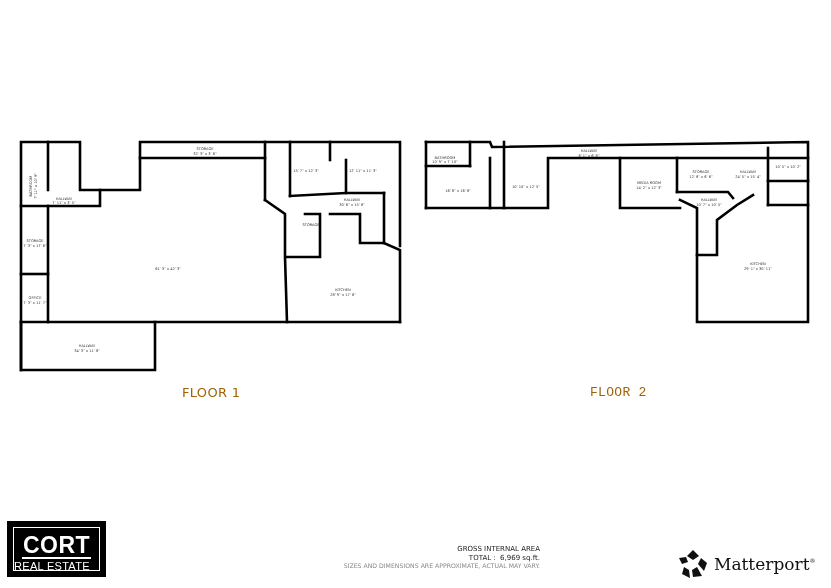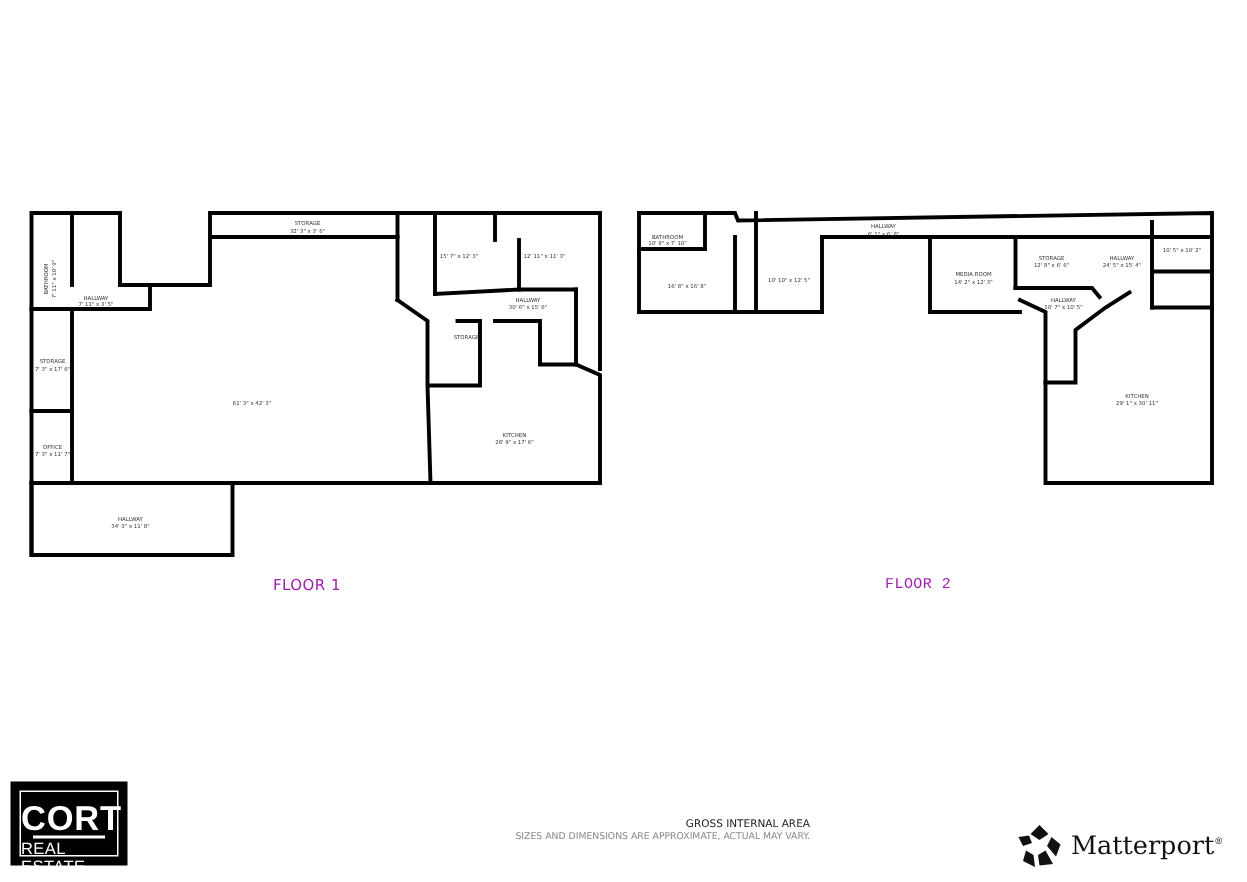--- a/index.html
+++ b/index.html
@@ -1,22 +1,22 @@
 <!DOCTYPE html>
 <html><head>
   <meta charset="utf-8">
   <style>
     html, body { margin: 0; padding: 0; background: #ffffff; }
     body { width: 831px; height: 588px; position: relative; overflow: hidden; font-family: "DejaVu Sans", sans-serif; color: #000; }
     svg.plan { position: absolute; left: 0; top: 0; }
     .room-label { font-family: "DejaVu Sans", sans-serif; font-size: 3.6px; fill: #333; text-anchor: middle; }
-    .floor-label { position: absolute; font-size: 10px; letter-spacing: 0.3px; color: #a21caf; }
+    .floor-label { position: absolute; font-size: 13px; letter-spacing: 0.3px; color: #a16207; }
     .gia { position: absolute; left: 290px; top: 545px; width: 250px; text-align: right; font-size: 7px; line-height: 8.5px; color: #222; }
     .gia .disclaimer { color: #888; font-size: 6.2px; }
-    .cort { position: absolute; left: 7px; top: 521px; width: 78px; height: 56px; background: #000; }
+    .cort { position: absolute; left: 7px; top: 521px; width: 99px; height: 56px; background: #000; }
     .cort-inner { position: absolute; left: 6px; top: 6px; right: 6px; bottom: 6px; border: 1.5px solid #fff; }
     .cort-word { position: absolute; left: 0; right: 0; top: 4px; text-align: center; color: #fff; font-family: "Liberation Sans", sans-serif; font-weight: bold; font-size: 23px; letter-spacing: 0.5px; }
     .cort-line { position: absolute; left: 8px; right: 8px; top: 29px; height: 2px; background: #fff; }
     .cort-sub { position: absolute; left: 0; right: 0; top: 32px; color: #fff; font-family: "Liberation Sans", sans-serif; font-size: 11px; letter-spacing: 0.3px; }
     .mp { position: absolute; left: 678px; top: 549px; height: 30px; display: flex; align-items: center; }
     .mp-text { font-family: "DejaVu Serif", serif; font-size: 17px; color: #111; margin-left: 6px; }
     .mp-reg { font-size: 6px; vertical-align: super; }
   </style>
 </head>
 <body>
@@ -106,20 +106,21 @@
     <text class="room-label" x="758" y="265">KITCHEN</text>
     <text class="room-label" x="758" y="270">29' 1" x 30' 11"</text>
   </g>
 </svg>
 
 <div class="floor-label" style="left:182px; top:385px;">FLOOR 1</div>
 <div class="floor-label" style="left:590px; top:385px;font-family:Liberation Mono, monospace;">FLOOR 2</div>
 
 <div class="gia">
   <div>GROSS INTERNAL AREA</div>
+  <div style="white-space:pre;">TOTAL :  6,969 sq.ft.</div>
   <div class="disclaimer">SIZES AND DIMENSIONS ARE APPROXIMATE, ACTUAL MAY VARY.</div>
 </div>
 
 <div class="cort">
   <div class="cort-inner">
     <div class="cort-word">CORT</div>
     <div class="cort-line"></div>
     <div class="cort-sub">REAL ESTATE</div>
   </div>
 </div>

